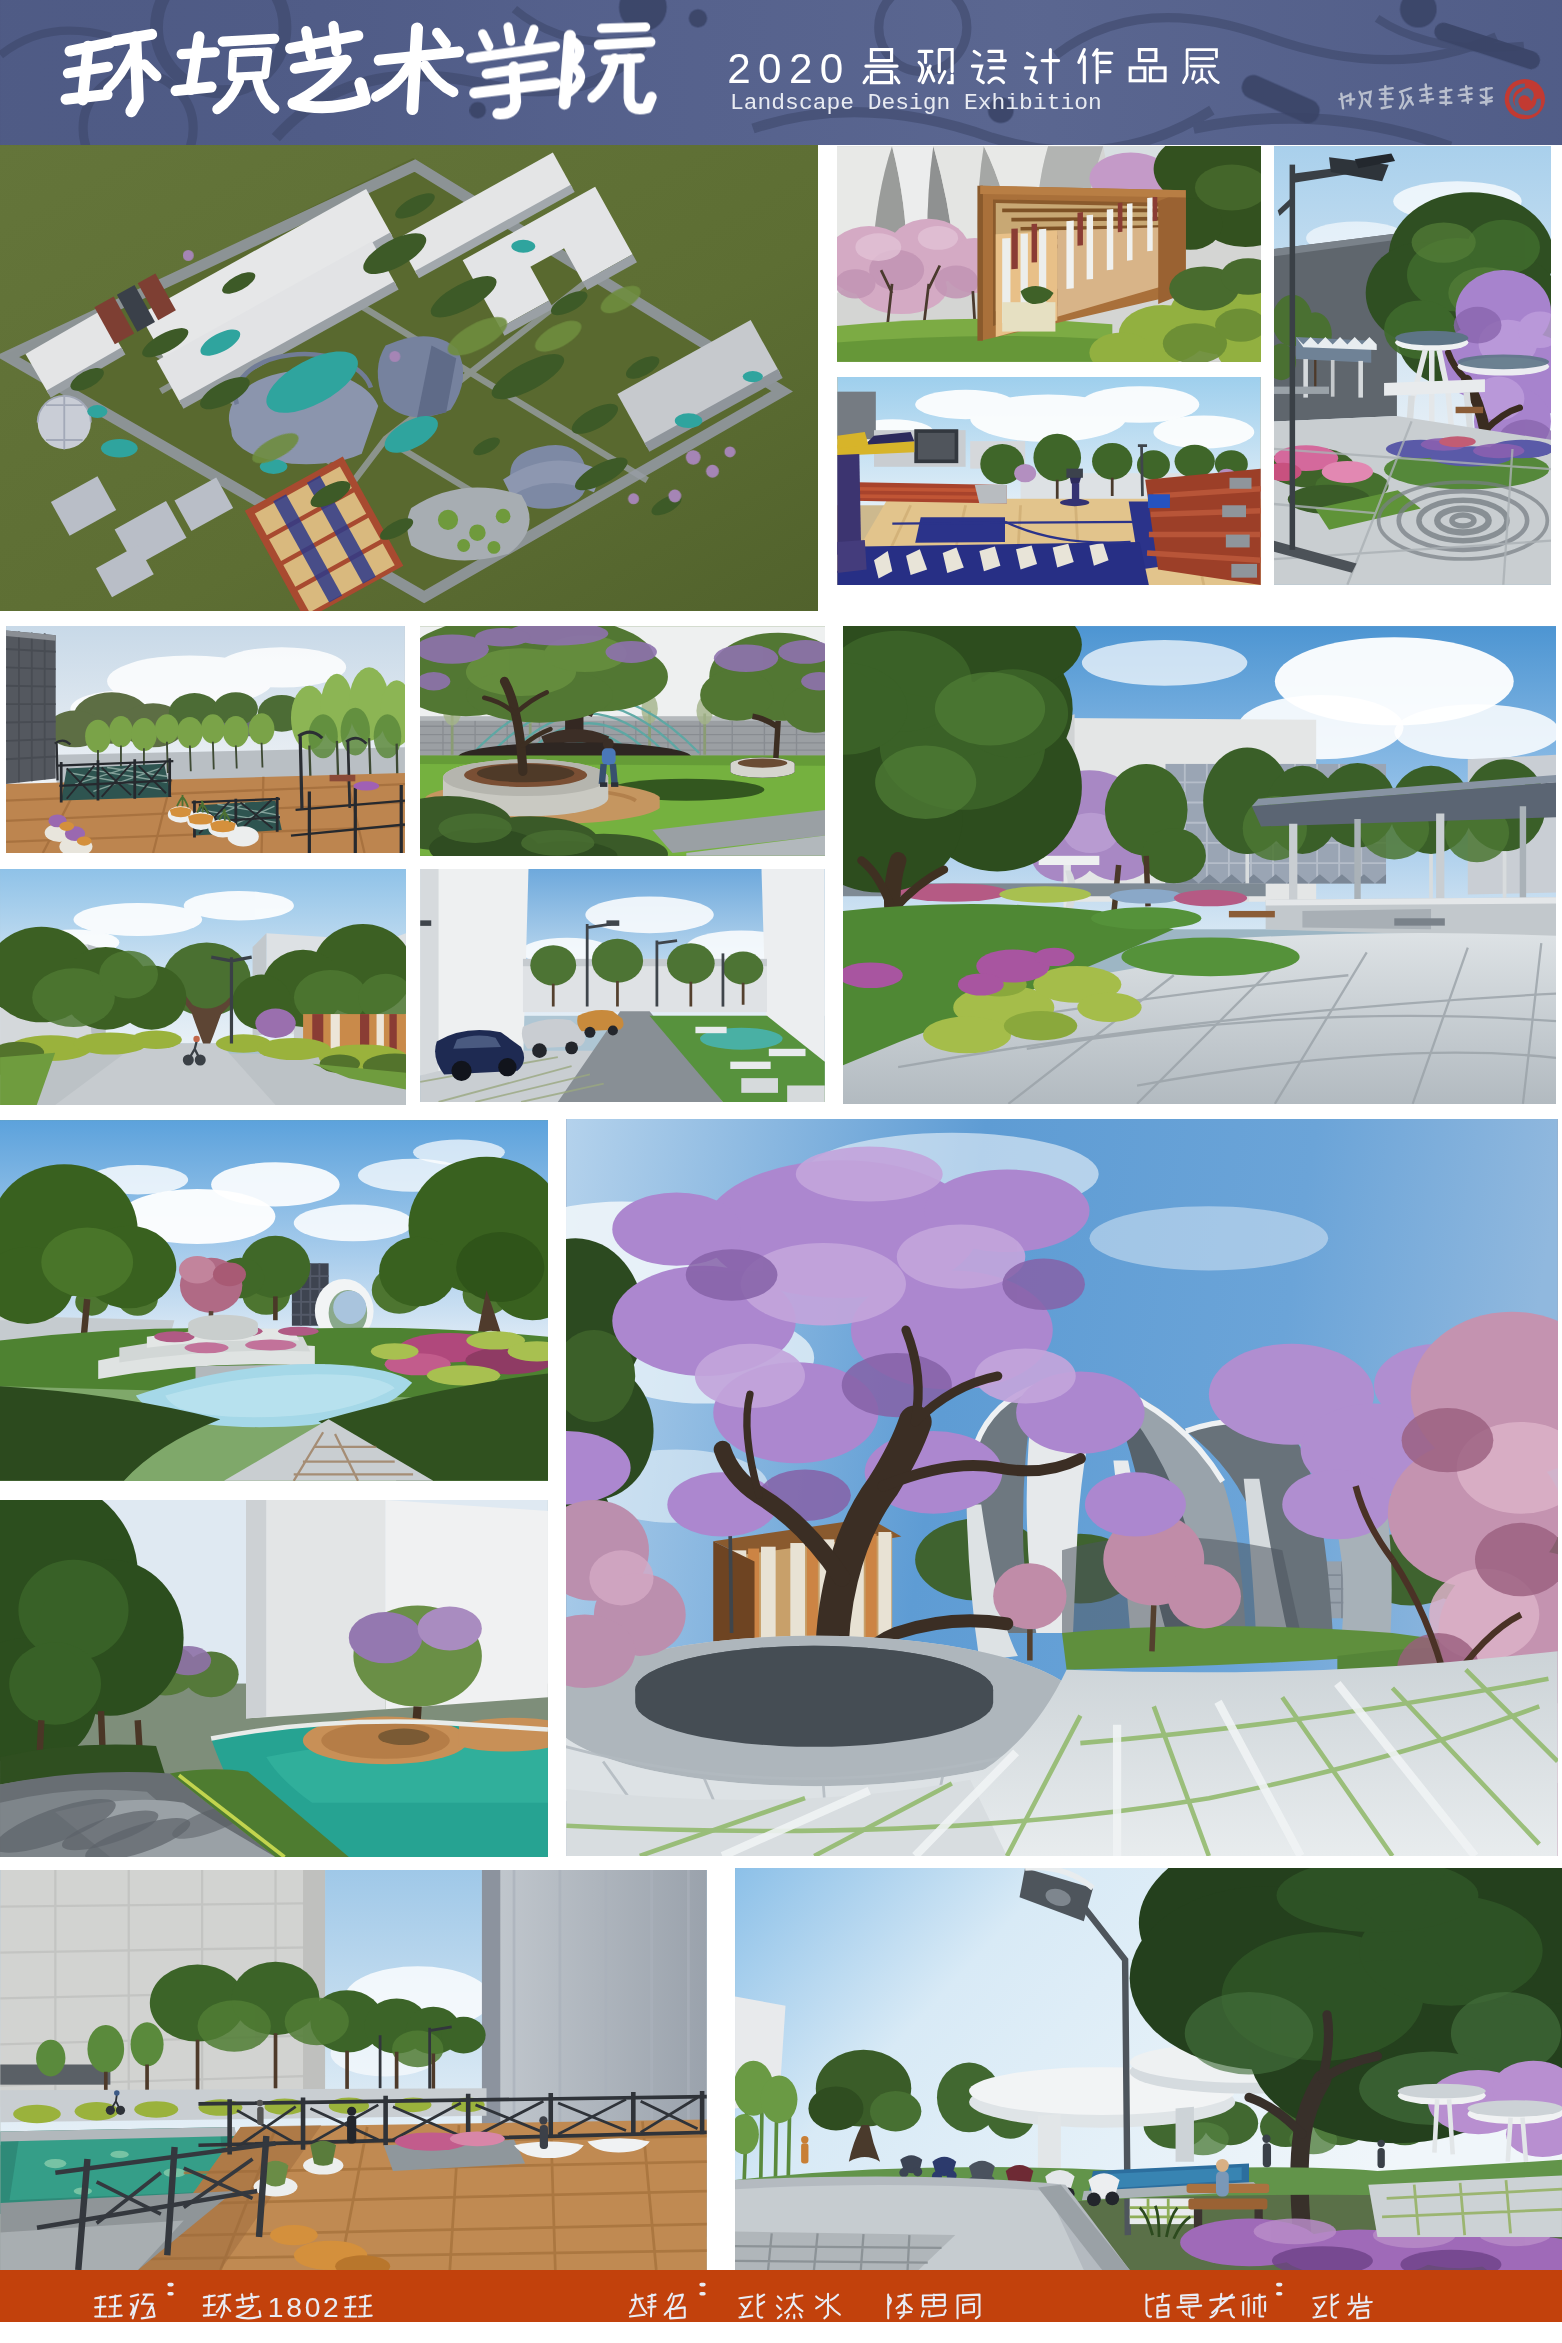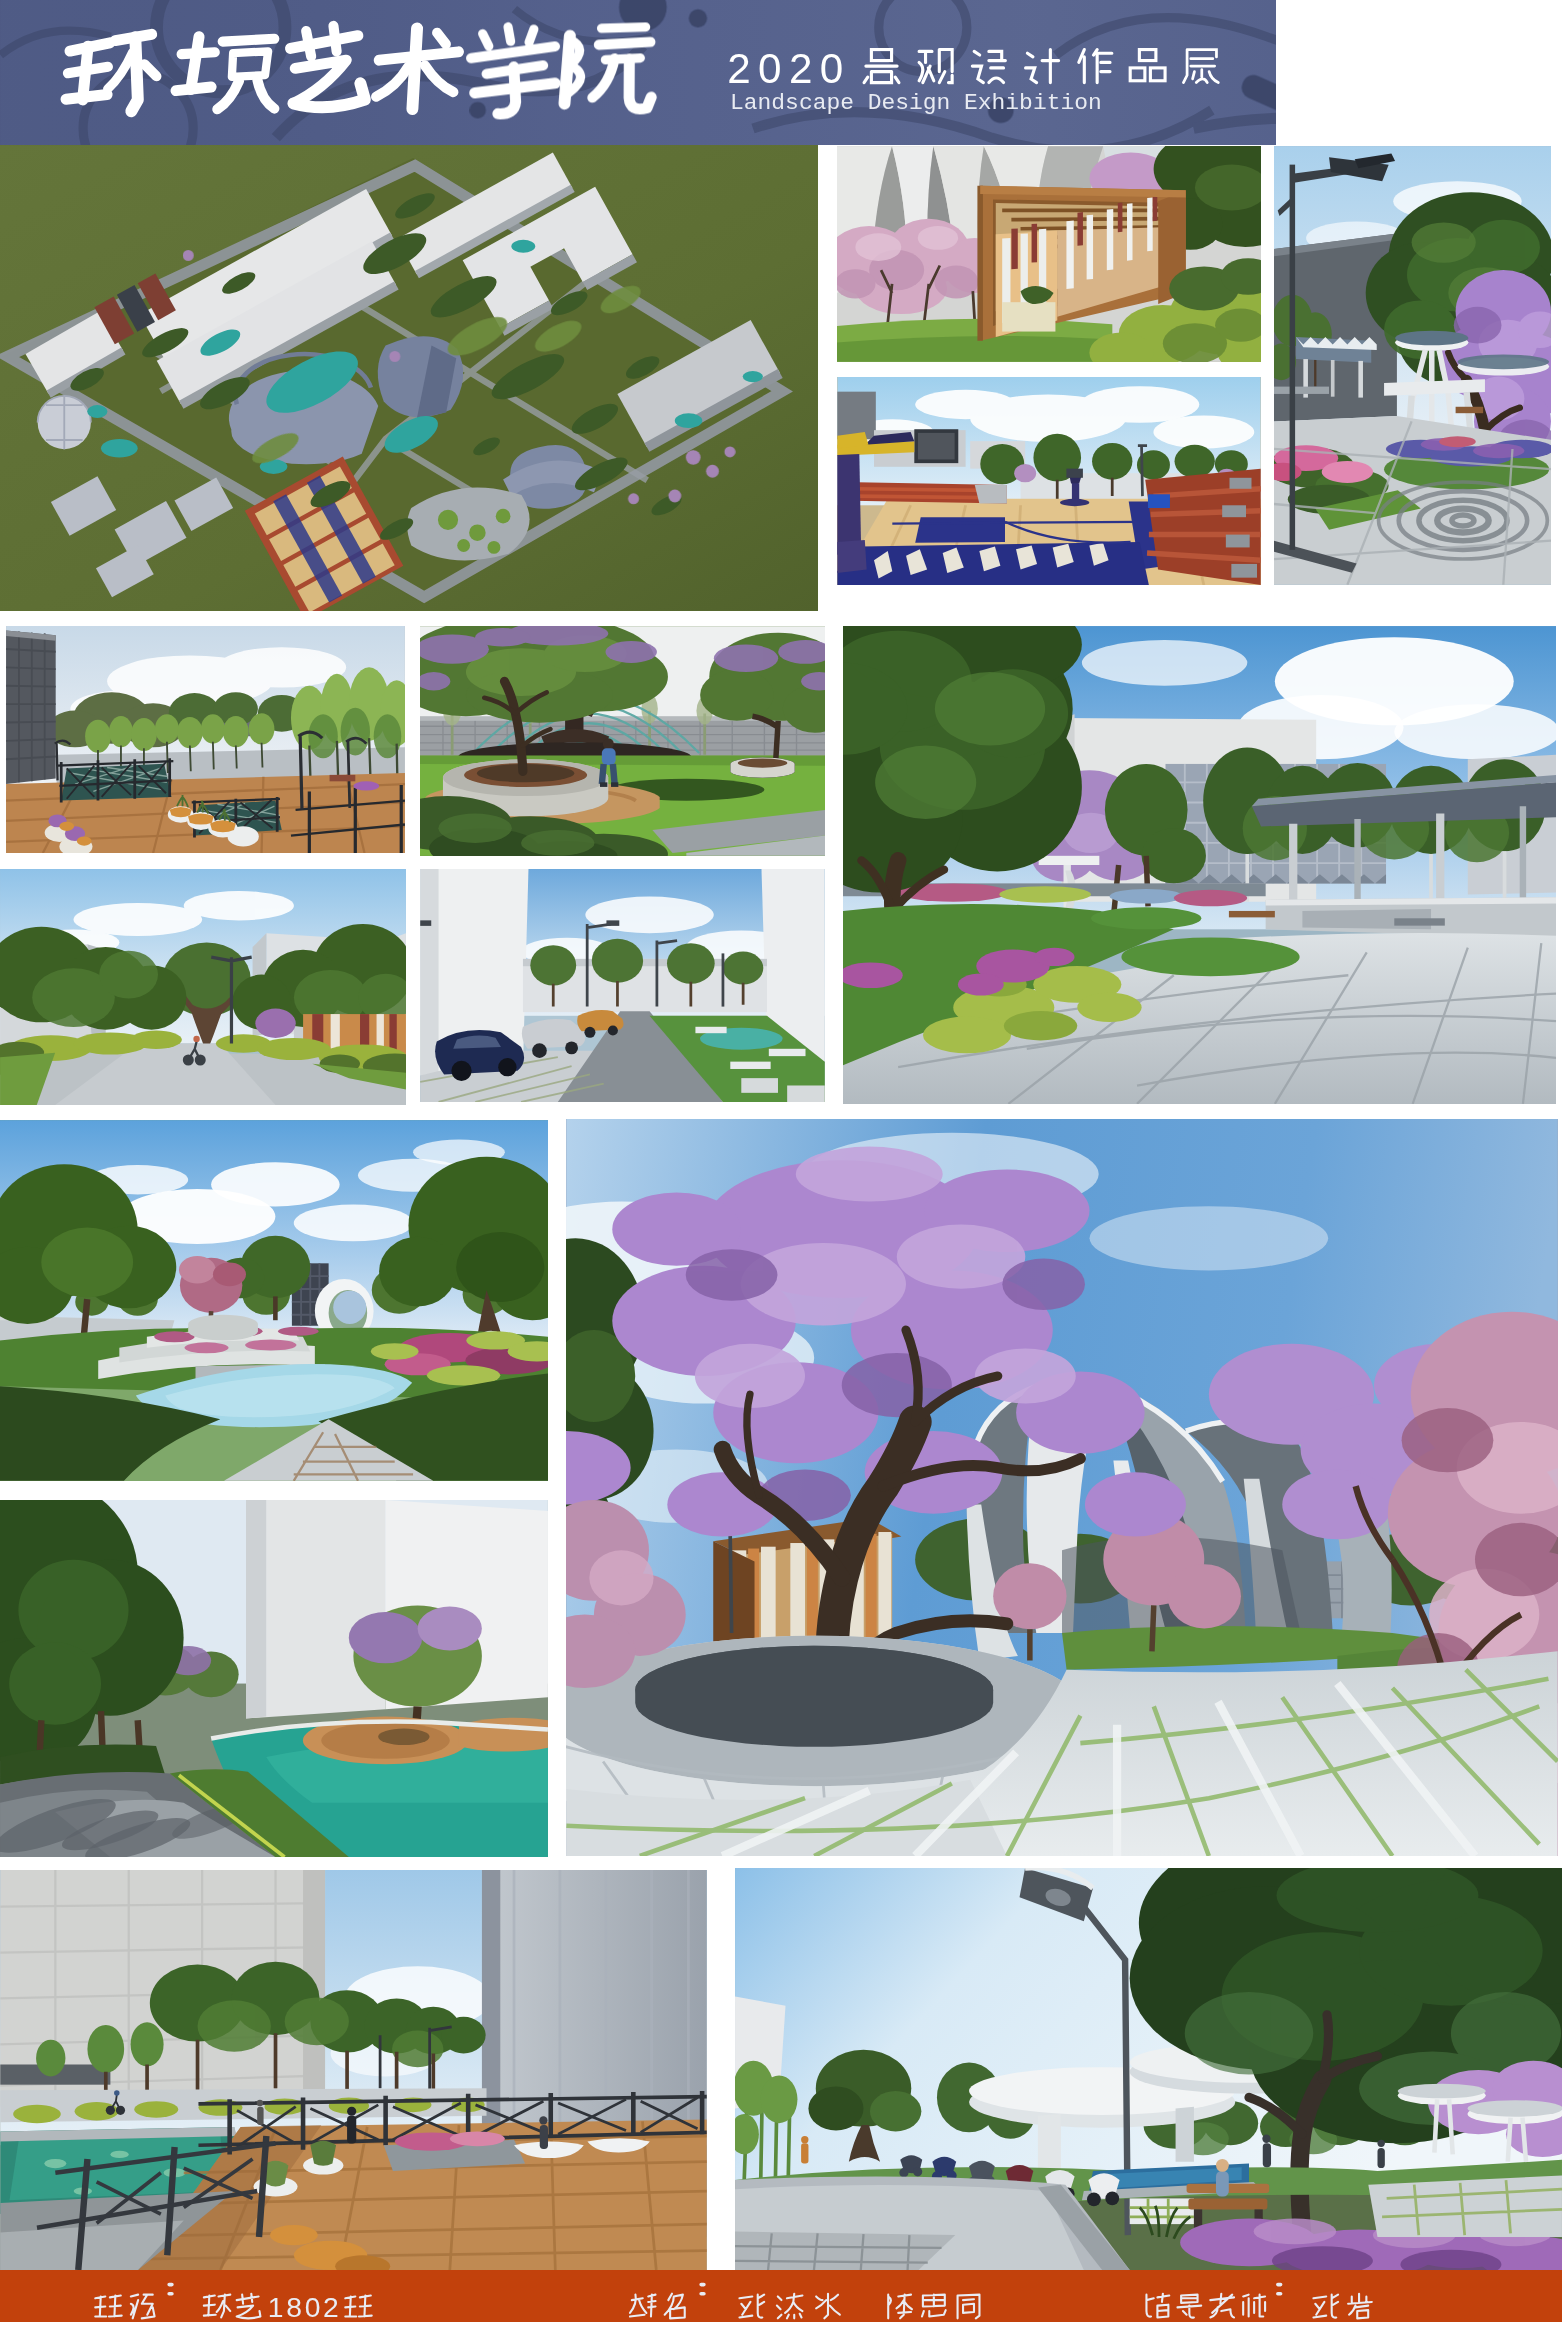--- a/index.html
+++ b/index.html
@@ -3,21 +3,21 @@
 <meta charset="utf-8">
 <style>
 html,body{margin:0;padding:0}
 body{width:1562px;height:2344px;position:relative;background:#ffffff;font-family:"Liberation Sans",sans-serif;overflow:hidden}
 .tile{position:absolute;overflow:hidden}
 svg{display:block}
 </style>
 </head>
 <body>
 
-<div class="tile" id="header" style="left:0;top:0;width:1276px;height:145px;background:#4e5a83">
+<div class="tile" id="header" style="left:0;top:0;width:1562px;height:145px;background:#4e5a83">
 <svg width="1562" height="145" viewBox="0 0 1701 158">
 <defs>
 <linearGradient id="hbg" x1="0" y1="0" x2="1" y2="0">
 <stop offset="0" stop-color="#49558125"></stop>
           <stop offset="0.35" stop-color="#55618d"></stop>
           <stop offset="0.66" stop-color="#5d6993"></stop>
           <stop offset="1" stop-color="#515d88"></stop>
 </linearGradient>
 </defs>
 

